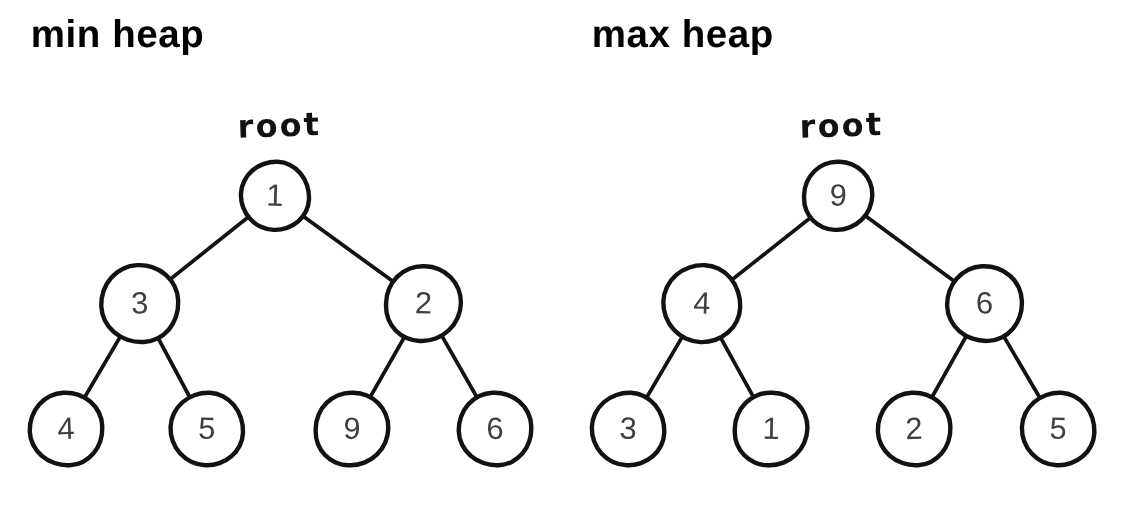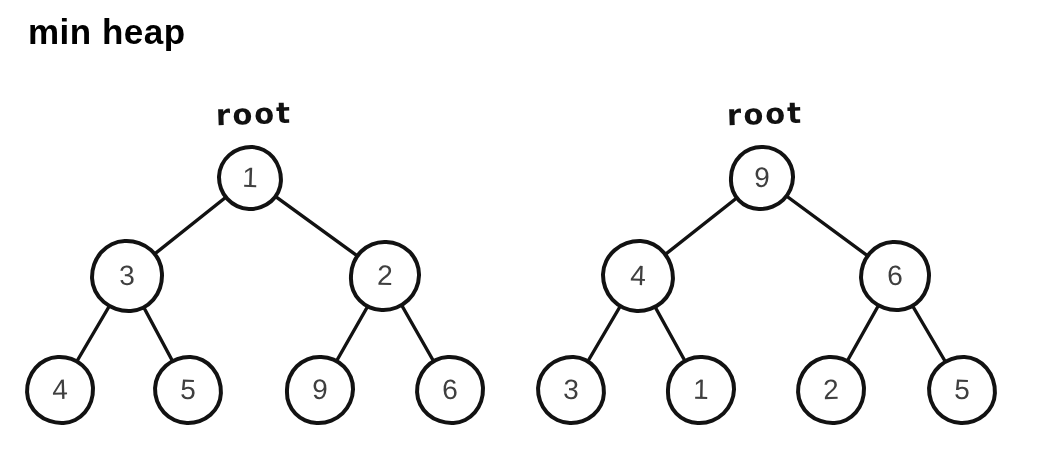--- a/index.html
+++ b/index.html
@@ -80,20 +80,21 @@
       <line x1="762" y1="178" x2="638" y2="276"></line>
       <line x1="762" y1="178" x2="895" y2="276"></line>
       <line x1="638" y1="276" x2="571" y2="390"></line>
       <line x1="638" y1="276" x2="701" y2="390"></line>
       <line x1="895" y1="276" x2="831" y2="390"></line>
       <line x1="895" y1="276" x2="962" y2="390"></line>
     </g>
   </svg>
 
   <div class="title" style="left:28px; top:12px;">min heap</div>
+  <div class="title" style="left:538px; top:12px;">max heap</div>
 
   <div class="root-label" style="left:254px; top:114px;">root</div>
   <div class="root-label" style="left:765px; top:114px;">root</div>
 
   <div class="node w1" style="left:250px; top:178px; --d:66px;">1</div>
   <div class="node w2" style="left:127px; top:276px; --d:74px;">3</div>
   <div class="node w3" style="left:385px; top:276px; --d:72px;">2</div>
   <div class="node w2" style="left:60px;  top:390px; --d:70px;">4</div>
   <div class="node w1" style="left:188px; top:390px; --d:70px;">5</div>
   <div class="node w3" style="left:320px; top:390px; --d:70px;">9</div>

